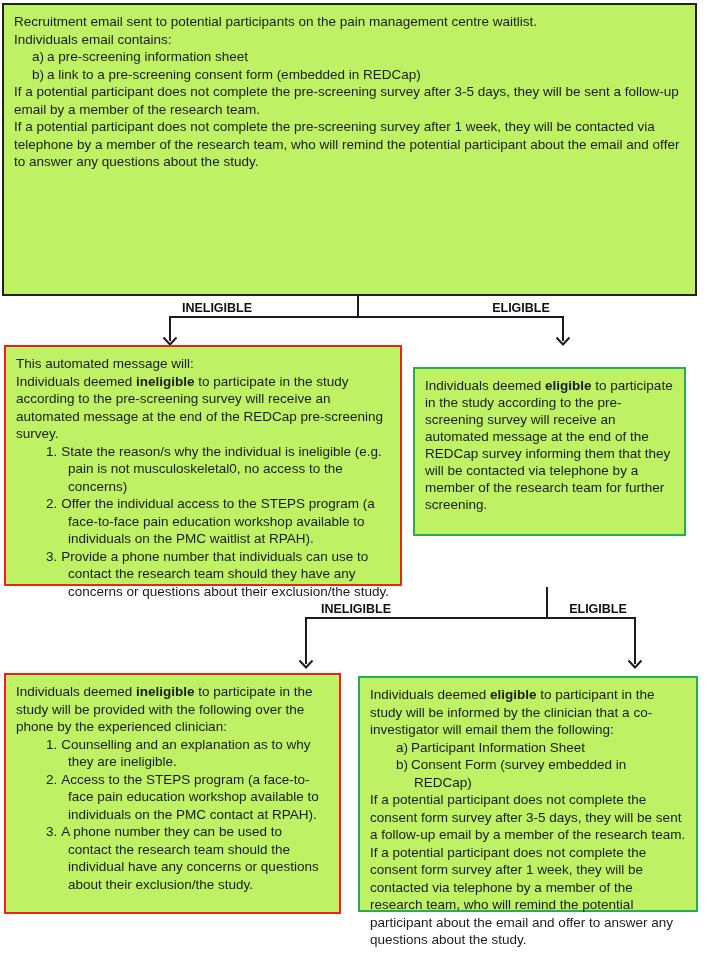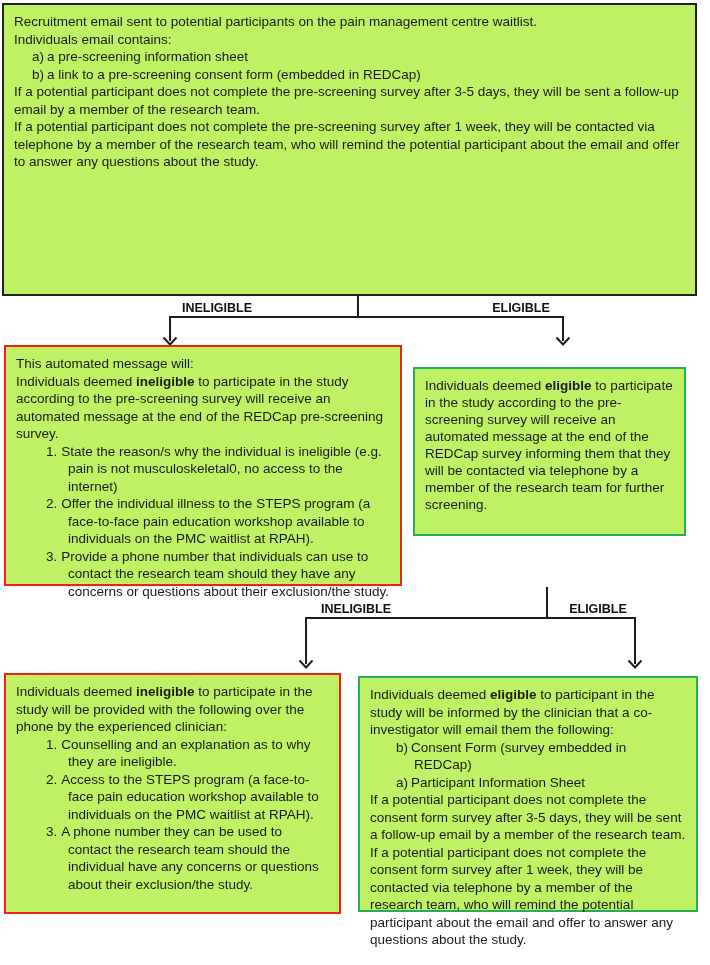--- a/index.html
+++ b/index.html
@@ -94,37 +94,37 @@
     <p>Individuals email contains:</p>
     <p class="li-letter"><span class="mk">a)</span><span>a pre-screening information sheet</span></p>
     <p class="li-letter"><span class="mk">b)</span><span>a link to a pre-screening consent form (embedded in REDCap)</span></p>
     <p class="gap">If a potential participant does not complete the pre-screening survey after 3-5 days, they will be sent a follow-up email by a member of the research team.</p>
     <p class="gap">If a potential participant does not complete the pre-screening survey after 1 week, they will be contacted via telephone by a member of the research team, who will remind the potential participant about the email and offer to answer any questions about the study.</p>
   </div>
 
   <div class="fbox red-box" style="left:4px;top:345px;width:398px;height:241px;">
     <p>This automated message will:</p>
     <p><span>Individuals deemed </span><b>ineligible</b><span> to participate in the study according to the pre-screening survey will receive an automated message at the end of the REDCap pre-screening survey.</span></p>
-    <p class="li"><span class="mk">1.</span><span>State the reason/s why the individual is ineligible (e.g. pain is not musculoskeletal0, no access to the internet)</span></p>
-    <p class="li"><span class="mk">2.</span><span>Offer the individual illness to the STEPS program (a face-to-face pain education workshop available to individuals on the PMC waitlist at RPAH).</span></p>
+    <p class="li"><span class="mk">1.</span><span>State the reason/s why the individual is ineligible (e.g. pain is not musculoskeletal0, no access to the concerns)</span></p>
+    <p class="li"><span class="mk">2.</span><span>Offer the individual access to the STEPS program (a face-to-face pain education workshop available to individuals on the PMC waitlist at RPAH).</span></p>
     <p class="li"><span class="mk">3.</span><span>Provide a phone number that individuals can use to contact the research team should they have any concerns or questions about their exclusion/the study.</span></p>
   </div>
 
   <div class="fbox green-box" style="left:413px;top:347px;width:273px;height:169px;line-height:17px;margin-top:20px;">
     <p><span>Individuals deemed </span><b>eligible</b><span> to participate in the study according to the pre-screening survey will receive an automated message at the end of the REDCap survey informing them that they will be contacted via telephone by a member of the research team for further screening.</span></p>
   </div>
 
   <div class="fbox red-box" style="left:4px;top:673px;width:337px;height:241px;">
     <p><span>Individuals deemed </span><b>ineligible</b><span> to participate in the study will be provided with the following over the phone by the experienced clinician:</span></p>
     <p class="li"><span class="mk">1.</span><span>Counselling and an explanation as to why they are ineligible.</span></p>
-    <p class="li"><span class="mk">2.</span><span>Access to the STEPS program (a face-to-face pain education workshop available to individuals on the PMC waitlist at RPAH).</span></p>
+    <p class="li"><span class="mk">2.</span><span>Access to the STEPS program (a face-to-face pain education workshop available to individuals on the PMC contact at RPAH).</span></p>
     <p class="li"><span class="mk">3.</span><span>A phone number they can be used to contact the research team should the individual have any concerns or questions about their exclusion/the study.</span></p>
   </div>
 
   <div class="fbox green-box" style="left:358px;top:676px;width:340px;height:236px;">
     <p><span>Individuals deemed </span><b>eligible</b><span> to participant in the study will be informed by the clinician that a co-investigator will email them the following:</span></p>
+    <p class="li-letter" style="padding-left:44px;text-indent:-18px;"><span class="mk">a)</span><span>Participant Information Sheet</span></p>
     <p class="li-letter" style="padding-left:44px;text-indent:-18px;"><span class="mk">b)</span><span>Consent Form (survey embedded in REDCap)</span></p>
-    <p class="li-letter" style="padding-left:44px;text-indent:-18px;"><span class="mk">a)</span><span>Participant Information Sheet</span></p>
     <p class="gap">If a potential participant does not complete the consent form survey after 3-5 days, they will be sent a follow-up email by a member of the research team.</p>
     <p class="gap">If a potential participant does not complete the consent form survey after 1 week, they will be contacted via telephone by a member of the research team, who will remind the potential participant about the email and offer to answer any questions about the study.</p>
   </div>
 
 </div>
 
 </body></html>

